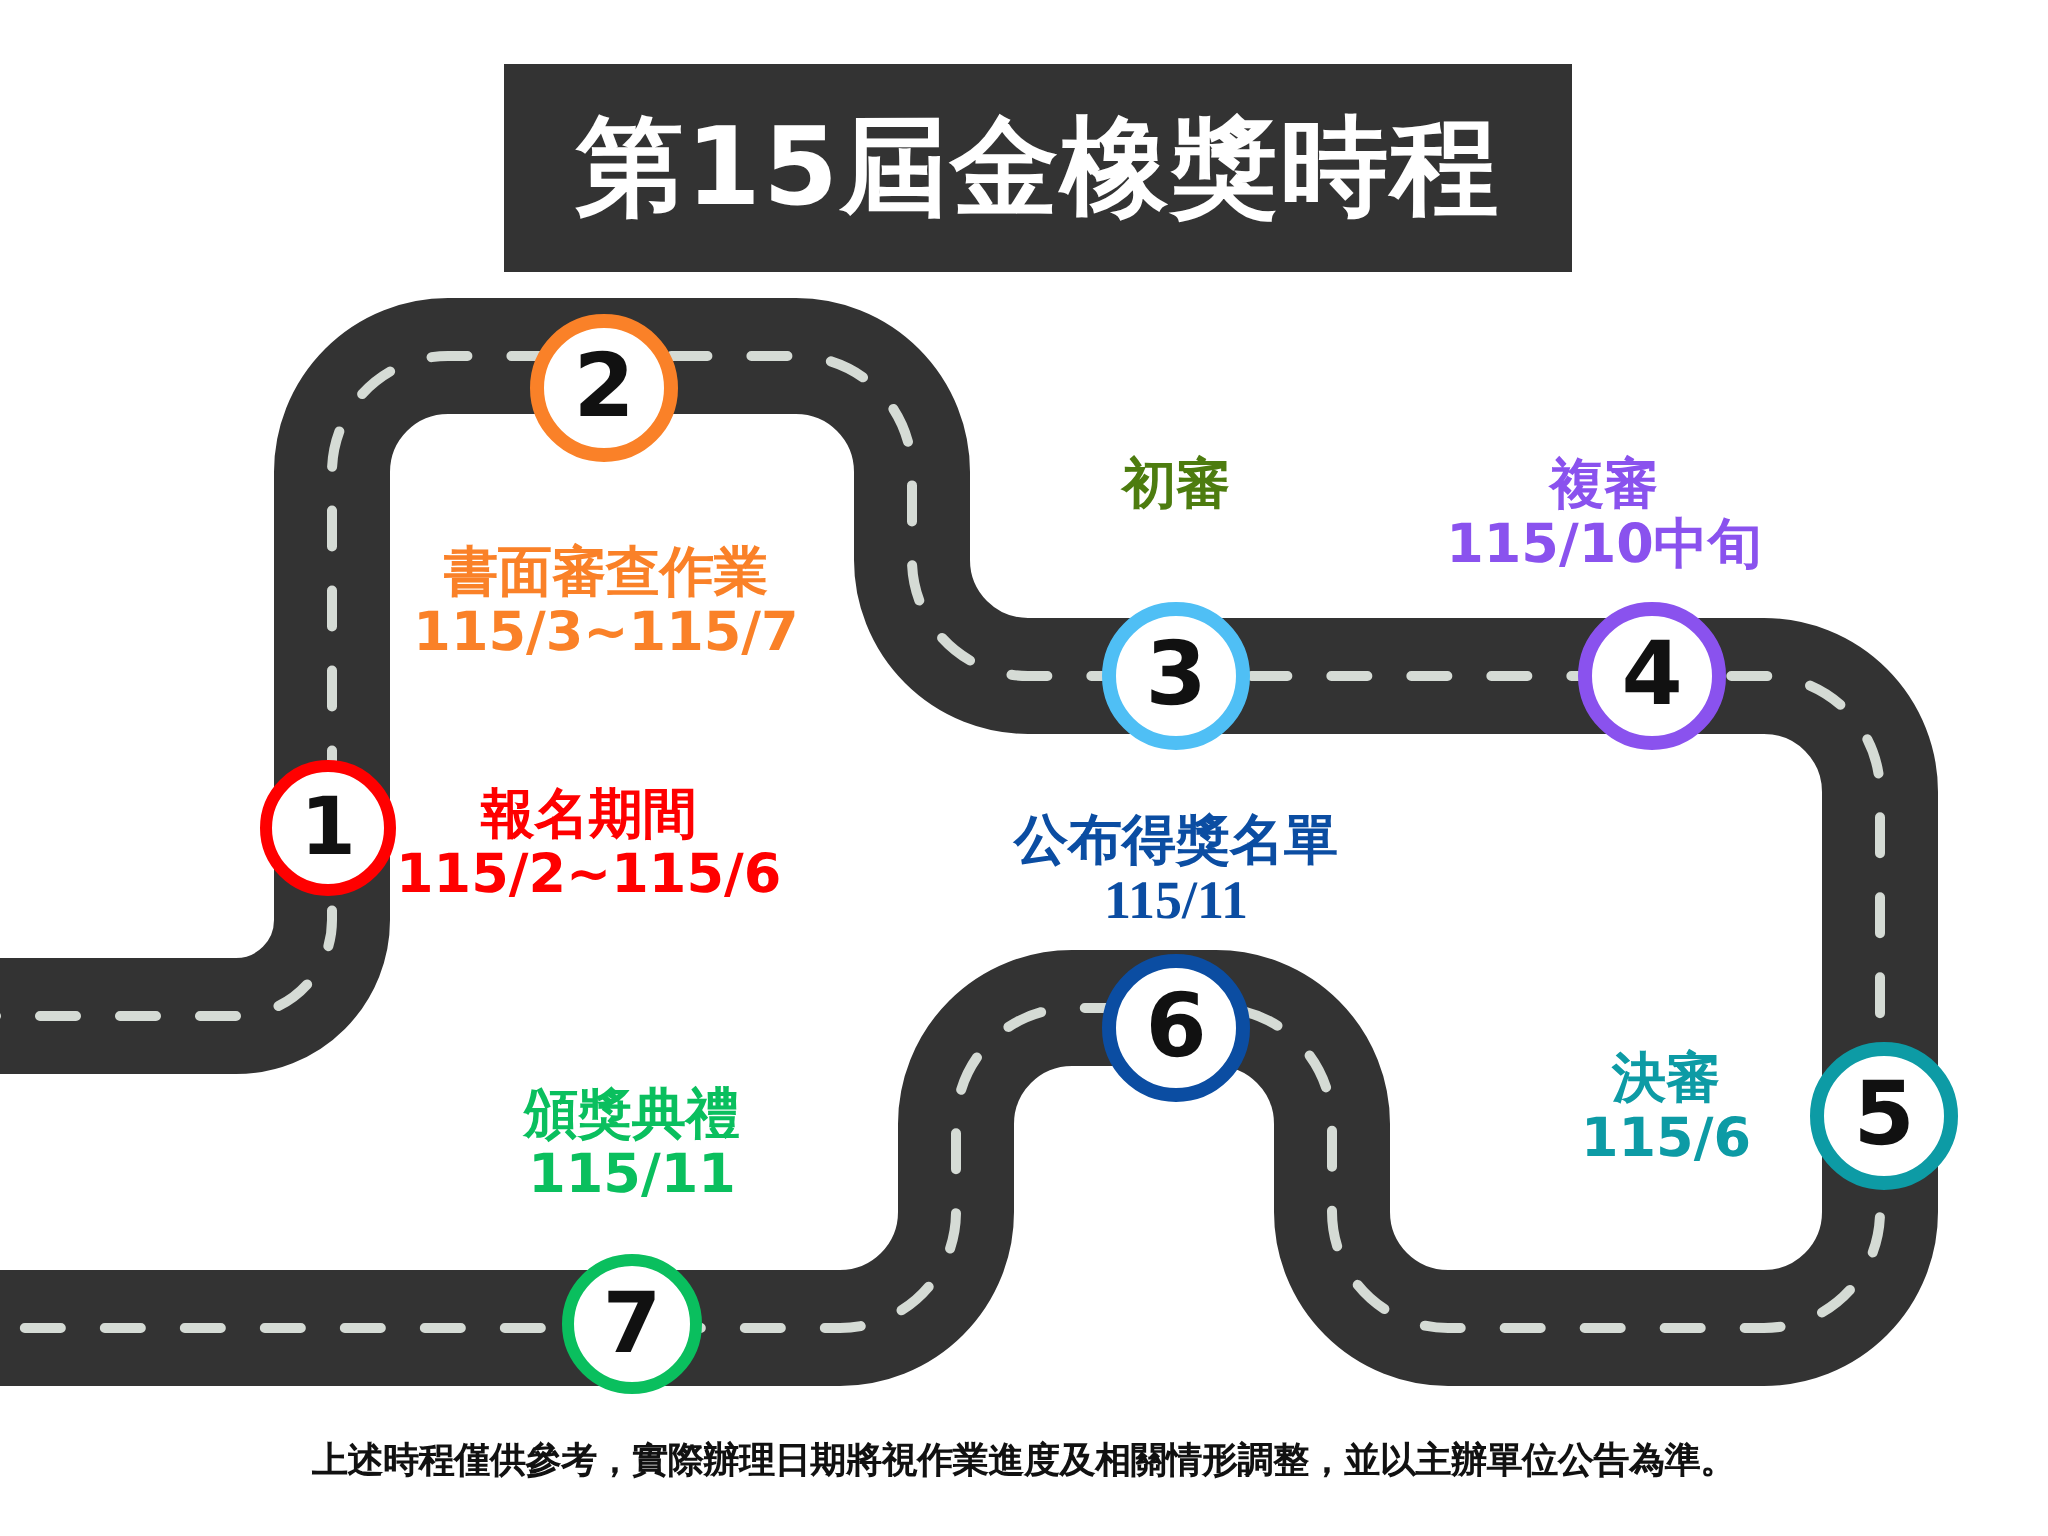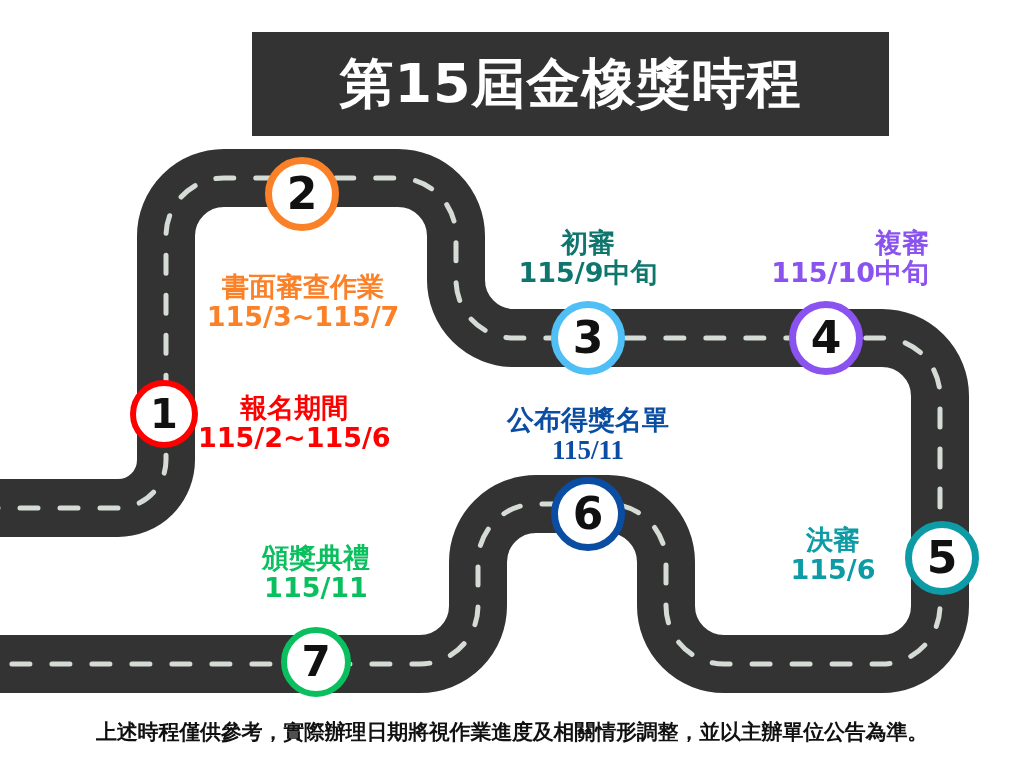--- a/index.html
+++ b/index.html
@@ -13,21 +13,21 @@
     font-family: "DejaVu Sans", "Liberation Sans", sans-serif;
     overflow: hidden;
     position: relative;
   }
 
   
   #title-bar {
     position: absolute;
     left: 252px;
     top: 32px;
-    width: 637px;
+    width: 534px;
     height: 104px;
     background: #333333;
     display: flex;
     align-items: center;
     justify-content: center;
   }
   #title-text {
     color: #ffffff;
     font-size: 54px;
     font-weight: bold;
@@ -81,21 +81,21 @@
   }
   .step-label.align-left { text-align: center; }
 
   
   #footnote {
     position: absolute;
     left: 0;
     top: 718px;
     width: 1024px;
     text-align: center;
-    font-size: 21px;
+    font-size: 18px;
     font-weight: bold;
     color: #111111;
     letter-spacing: -0.2px;
   }
 </style>
 </head>
 <body>
 
 <div id="title-bar">
   <div id="title-text">第15屆金橡獎時程</div>
@@ -184,26 +184,25 @@
 <div class="step-label align-left" style="left:198px; top:393px; color:#FF0000;">
   <span class="lbl-title">報名期間</span>
   <span class="lbl-date">115/2~115/6</span>
 </div>
 
 <div class="step-label" style="left:183px; top:237px; width:240px; color:#FA8128;margin-top:35px;">
   <span class="lbl-title">書面審查作業</span>
   <span class="lbl-date">115/3~115/7</span>
 </div>
 
-<div class="step-label" style="left:478px; top:228px; width:220px; color:#0f766e;">
+<div class="step-label" style="left:478px; top:228px; width:220px; color:#4d7c0f;">
   <span class="lbl-title">初審</span>
-  <span class="lbl-date">115/9中旬</span>
-</div>
-
-<div class="step-label" style="left:709px; top:228px; width:220px; color:#8A52EE;text-align:right;">
+</div>
+
+<div class="step-label" style="left:692px; top:228px; width:220px; color:#8A52EE;">
   <span class="lbl-title">複審</span>
   <span class="lbl-date">115/10中旬</span>
 </div>
 
 <div class="step-label" style="left:758px; top:525px; width:150px; color:#0D9BA5;">
   <span class="lbl-title">決審</span>
   <span class="lbl-date">115/6</span>
 </div>
 
 <div class="step-label" style="left:468px; top:405px; width:240px; color:#0B4DA2;font-family:Liberation Serif, serif;">

